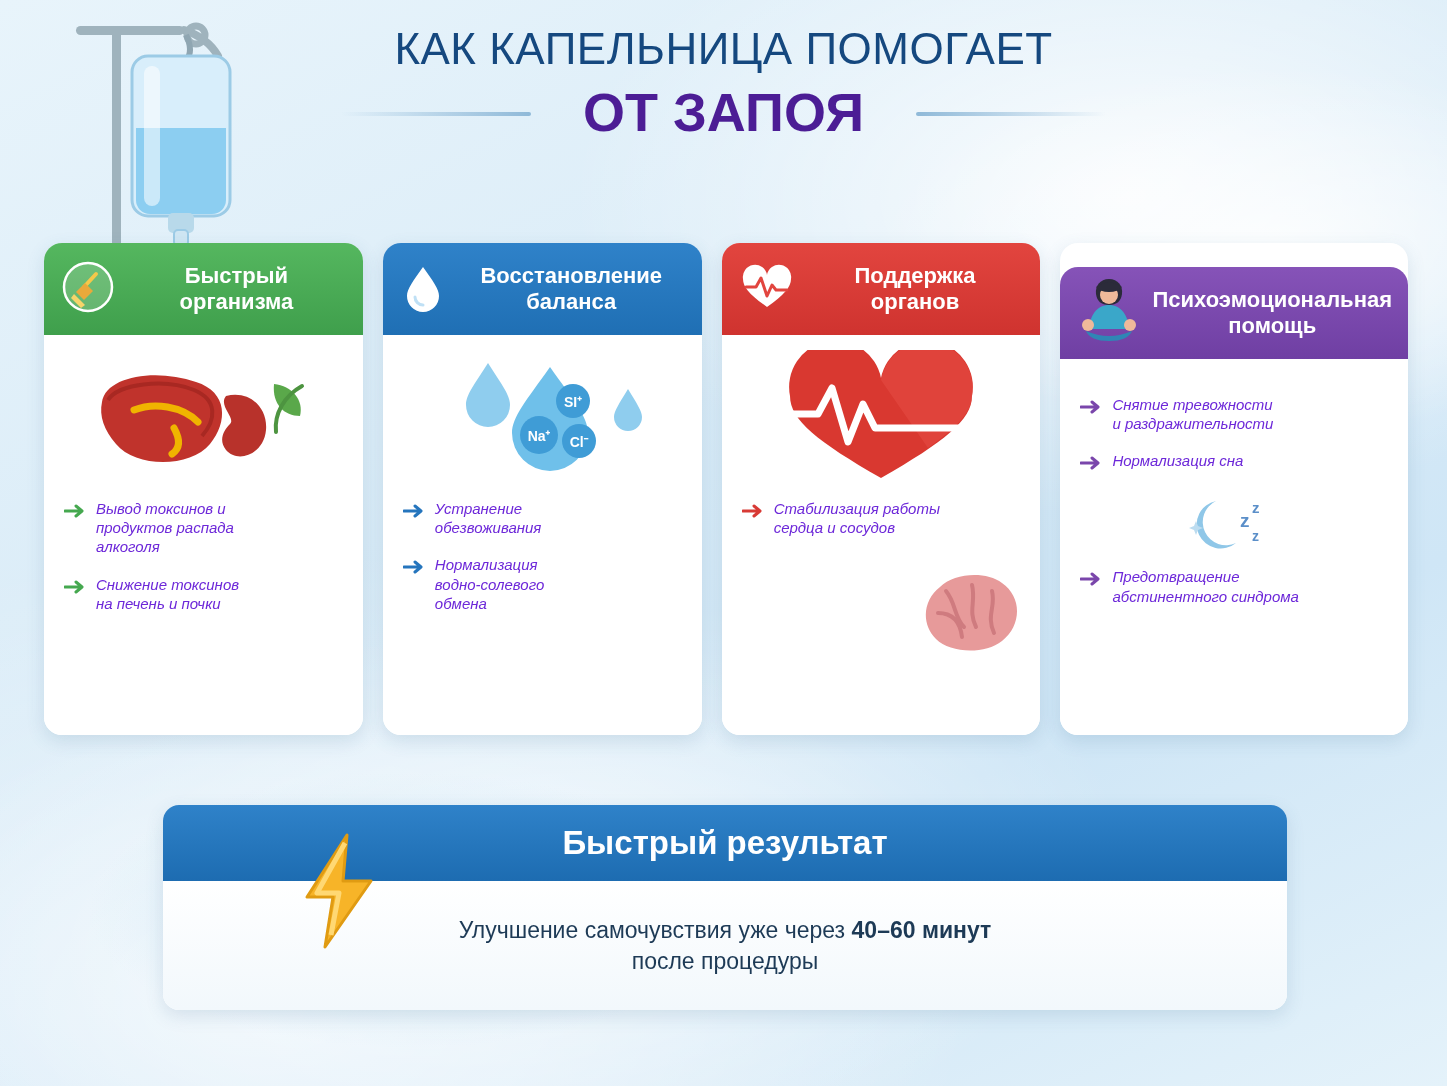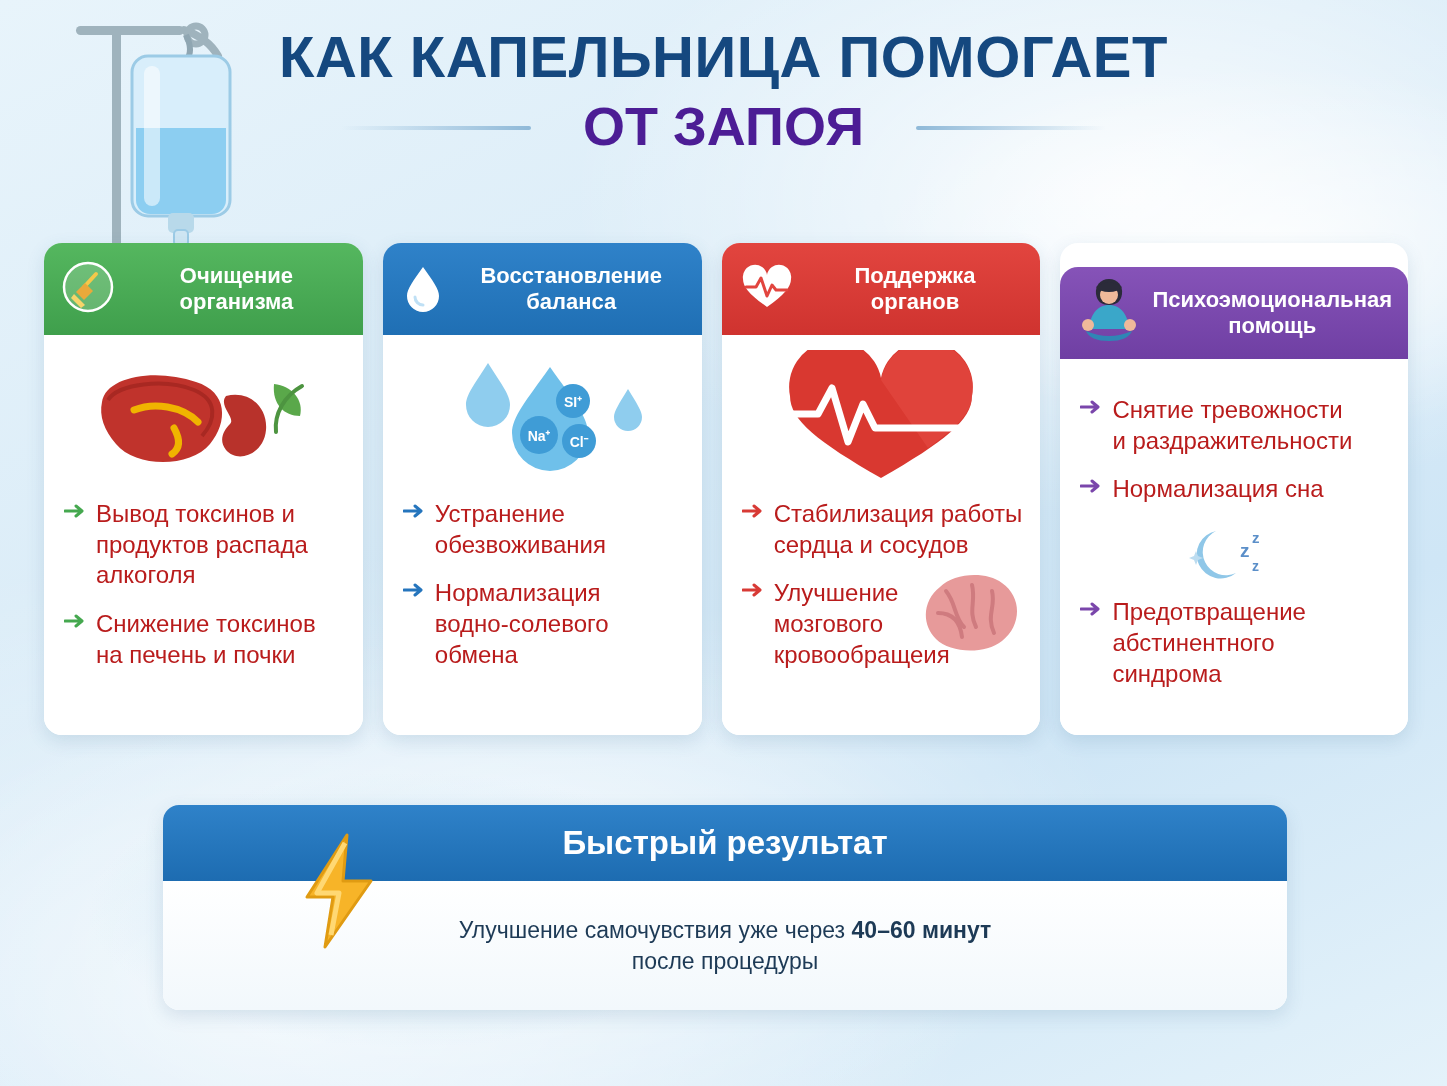--- a/index.html
+++ b/index.html
@@ -28,21 +28,21 @@
   .sw2 { width: 900px; height: 420px; left: 820px; top: 40px;
         background: radial-gradient(ellipse at 50% 50%, rgba(255,255,255,0.8), rgba(255,255,255,0) 62%); }
   .sw3 { width: 700px; height: 300px; left: 60px; top: 760px;
         background: radial-gradient(ellipse at 50% 50%, rgba(186,221,240,0.55), rgba(186,221,240,0) 65%); }
 
   
   #header {
     position: absolute; left: 0; top: 26px; width: 1447px; text-align: center;
   }
   #title-main {
-    font-size: 58px; font-weight: bold; letter-spacing: 0.5px;
+    font-size: 44px; font-weight: normal; letter-spacing: 0.5px;
     color: #15487f; line-height: 1.06; margin: 0;
   }
   #title-accent {
     font-size: 54px; font-weight: bold; color: #4c1d95; margin: 8px 0 0 0;
     display: inline-block; position: relative; padding: 0 46px;
   }
   #title-accent .rule {
     position: absolute; top: 50%; width: 190px; height: 4px; border-radius: 2px;
     background: linear-gradient(90deg, rgba(140,180,215,0), #8fb9d8);
   }
@@ -82,21 +82,21 @@
   .illus {
     height: 150px; display: flex; align-items: center; justify-content: center;
     position: relative;
   }
   .bullets { padding: 4px 4px 0 6px; }
   .bullet {
     display: flex; gap: 10px; align-items: flex-start; margin-bottom: 18px;
   }
   .bullet .arw { flex: 0 0 auto; margin-top: 4px; }
   .bullet .btxt {
-    font-size: 24px; line-height: 1.28; color: #b91c1c;
+    font-size: 15px; line-height: 1.28; color: #6d28d9; font-style: italic;
   }
 
   
   .c-green  .card-head { background: linear-gradient(180deg,#55b75f,#3f9f4c); }
   .c-blue   .card-head { background: linear-gradient(180deg,#2f82c9,#1f6fb4); }
   .c-red    .card-head { background: linear-gradient(180deg,#e2453f,#cf332f); }
   .c-purple .card-head { background: linear-gradient(180deg,#8653b8,#6f3fa3); margin-top: 24px; }
 
   
   #footer {
@@ -162,21 +162,21 @@
     <div class="card-head">
       <span>
         <svg width="52" height="52" viewBox="0 0 52 52">
           <circle cx="26" cy="26" r="24" fill="rgba(255,255,255,0.18)" stroke="#ffffff" stroke-width="2.5"></circle>
           <path d="M34 13 L22 26" stroke="#f5c84a" stroke-width="4" stroke-linecap="round"></path>
           <path d="M14 31 l9 -9 8 8 -9 9 z" fill="#e9a93b"></path>
           <path d="M12 33 l11 11 -4 3 -10 -10 z" fill="#f7d46a"></path>
         </svg>
       </span>
       <span class="htxt">
-        <span>Очищение</span><br><span>организма</span>
+        <span>Быстрый</span><br><span>организма</span>
       </span>
     </div>
     <div class="card-body">
       <div class="illus">
         <svg width="250" height="140" viewBox="0 0 250 140">
           <path d="M24 52 C28 26, 78 18, 118 32 C150 42, 150 72, 132 94 C112 118, 58 118, 38 94 C26 80, 21 66, 24 52 Z" fill="#c0332c"></path>
           <path d="M30 50 C40 34, 86 28, 116 40 C140 50, 138 70, 124 86" fill="none" stroke="#a82822" stroke-width="4"></path>
           <path d="M56 60 C76 52, 104 56, 120 72" stroke="#f0b400" stroke-width="7" fill="none" stroke-linecap="round"></path>
           <path d="M96 78 q10 18 -2 26" stroke="#f0b400" stroke-width="7" fill="none" stroke-linecap="round"></path>
           <path d="M148 46 C172 40, 190 58, 188 80 C186 104, 160 114, 148 100 C140 90, 146 80, 152 74 C158 68, 140 56, 148 46 Z" fill="#b8322b"></path>
@@ -291,32 +291,20 @@
           <span class="arw">
             <svg width="22" height="16" viewBox="0 0 22 16">
                 <path d="M1 8 h14 M12 3 l6 5 -6 5" stroke="#d83a35" stroke-width="3" fill="none" stroke-linecap="round" stroke-linejoin="round"></path>
               </svg>
           </span>
           <span class="btxt">
             <span>Стабилизация работы</span><br>
             <span>сердца и сосудов</span>
           </span>
         </div>
-        <div class="bullet">
-          <span class="arw">
-            <svg width="22" height="16" viewBox="0 0 22 16">
-                <path d="M1 8 h14 M12 3 l6 5 -6 5" stroke="#d83a35" stroke-width="3" fill="none" stroke-linecap="round" stroke-linejoin="round"></path>
-              </svg>
-          </span>
-          <span class="btxt">
-            <span>Улучшение</span><br>
-            <span>мозгового</span><br>
-            <span>кровообращеия</span>
-          </span>
-        </div>
         <div style="position:absolute; right:10px; bottom:70px;">
           <svg width="120" height="92" viewBox="0 0 120 92">
             <path d="M30 18 C44 4, 76 2, 92 14 C112 28, 112 56, 92 72 C74 86, 40 84, 26 70 C10 54, 14 30, 30 18 Z" fill="#e79a9a"></path>
             <path d="M36 22 C46 34, 44 48, 54 58 M62 16 C66 32, 58 42, 66 58 M82 22 C86 38, 76 46, 84 64 M28 44 C42 44, 50 52, 52 68" stroke="#cf7b7f" stroke-width="4" fill="none" stroke-linecap="round"></path>
           </svg>
         </div>
       </div>
     </div>
   </div>
 

